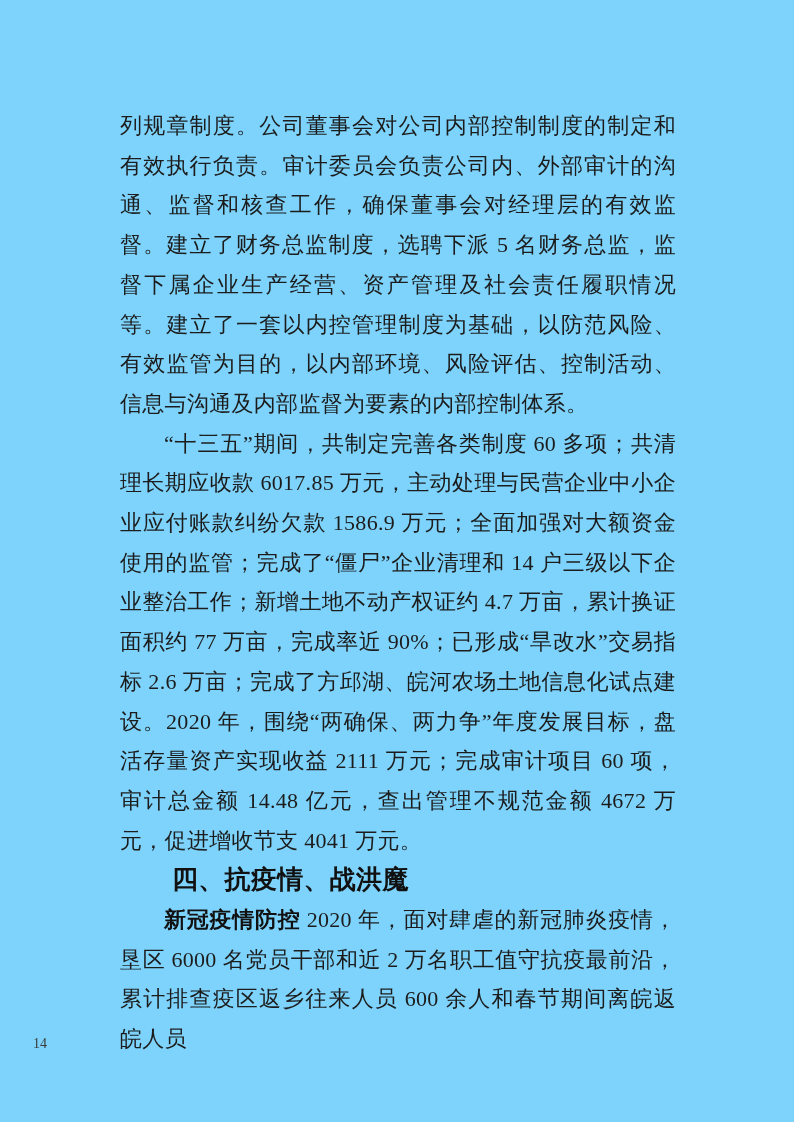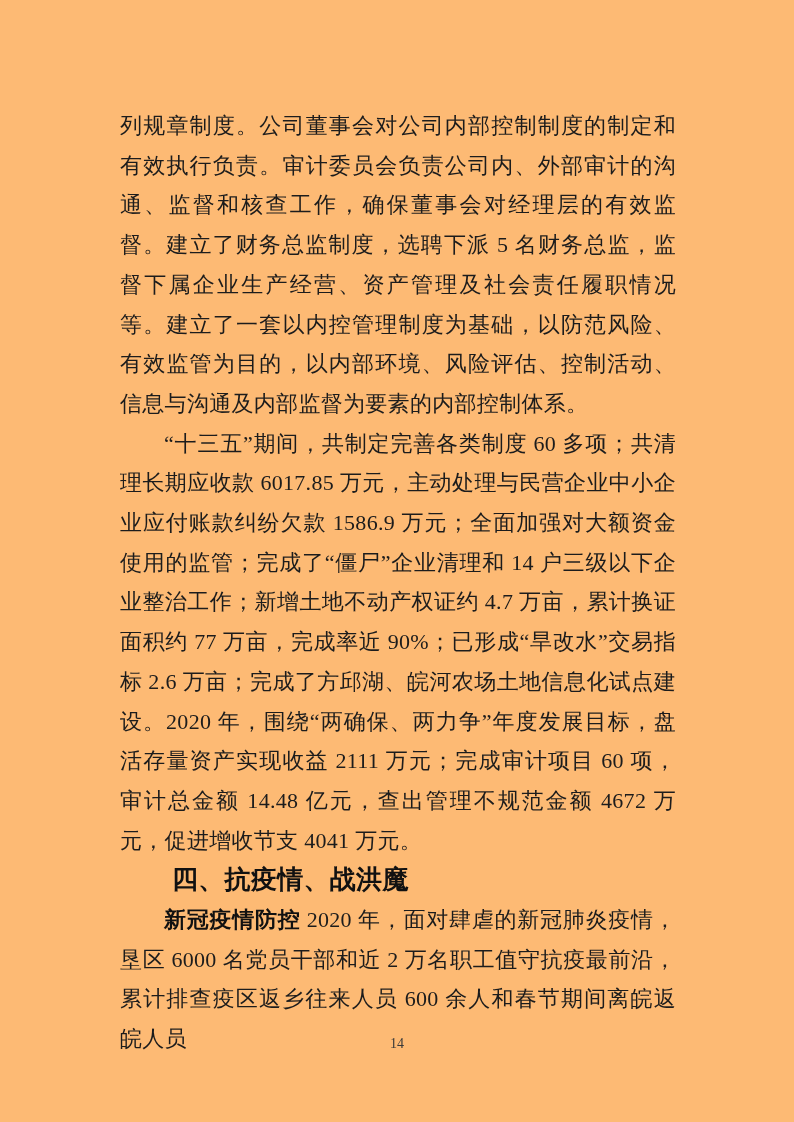--- a/index.html
+++ b/index.html
@@ -4,21 +4,21 @@
 <style>
   html, body {
     margin: 0;
     padding: 0;
     background: #ffffff;
   }
   .page {
     position: relative;
     width: 794px;
     height: 1122px;
-    background: #fdba74;
+    background: #7dd3fc;
     box-sizing: border-box;
     overflow: hidden;
     font-family: "Liberation Serif", "DejaVu Serif", serif;
     color: #1c1c1c;
   }
   .text-block {
     position: absolute;
     left: 120px;
     top: 106px;
     width: 556px;
@@ -45,25 +45,26 @@
   }
   .bold-run {
     font-weight: 700;
     color: #111111;
   }
   .page-number {
     position: absolute;
     left: 0;
     right: 0;
     top: 1034px;
-    text-align: center;
+    text-align: left;
     font-size: 14px;
     line-height: 20px;
     color: #3a3a3a;
     font-family: "Liberation Serif", "DejaVu Serif", serif;
+    padding-left: 33px;
   }
 </style>
 </head>
 <body>
 
 <div class="page">
 
   <div class="text-block">
 
     <p class="para">列规章制度。公司董事会对公司内部控制制度的制定和有效执行负责。审计委员会负责公司内、外部审计的沟通、监督和核查工作，确保董事会对经理层的有效监督。建立了财务总监制度，选聘下派 5 名财务总监，监督下属企业生产经营、资产管理及社会责任履职情况等。建立了一套以内控管理制度为基础，以防范风险、有效监管为目的，以内部环境、风险评估、控制活动、信息与沟通及内部监督为要素的内部控制体系。</p>

